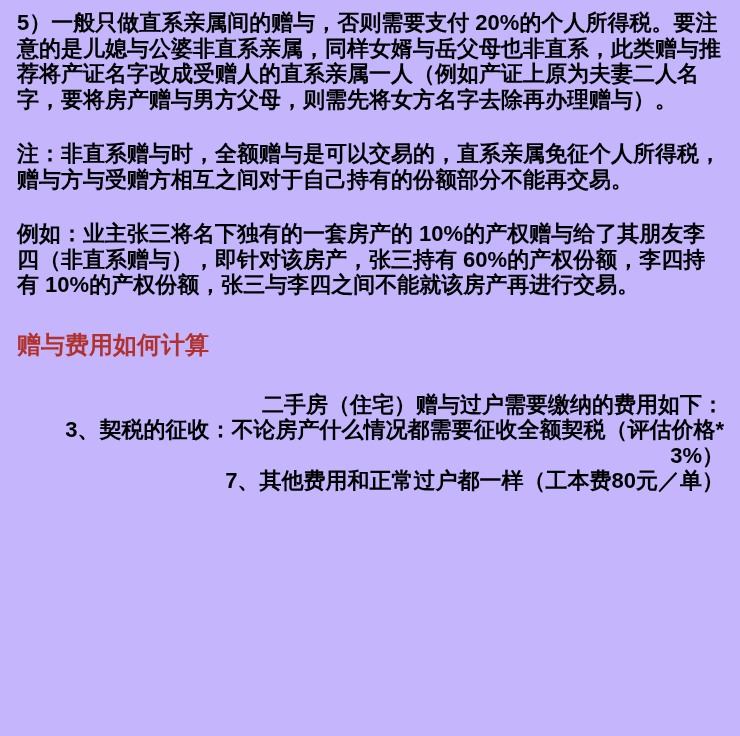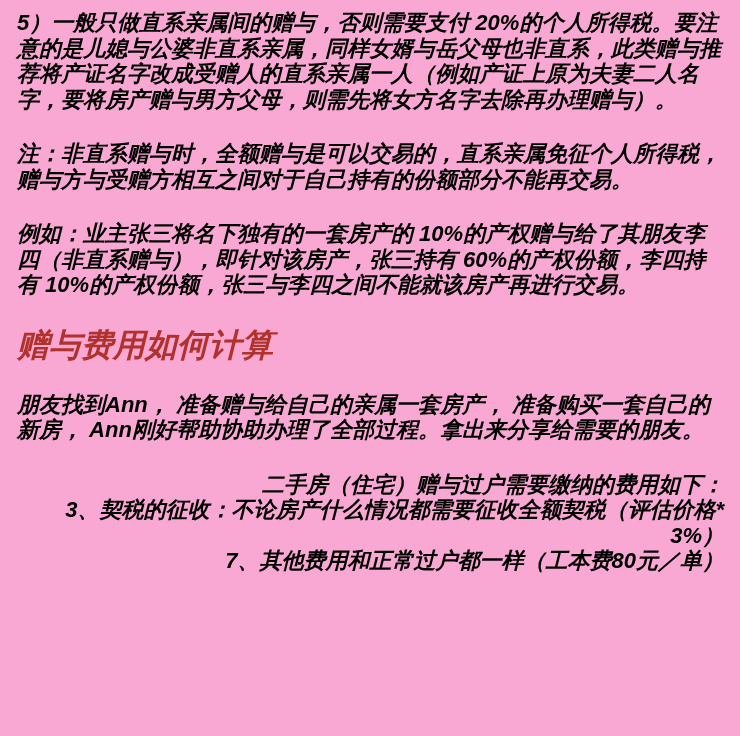--- a/index.html
+++ b/index.html
@@ -11,36 +11,35 @@
     width: 740px;
     height: 736px;
     overflow: hidden;
     font-family: "Liberation Sans", "DejaVu Sans", sans-serif;
   }
   .page {
     box-sizing: border-box;
     width: 740px;
     height: 736px;
     padding: 10px 16px 0 17px;
-    background: #f9a8d4;
+    background: #c4b5fd;
     color: #000000;
-    font-style: italic;
   }
   .body-par {
     margin: 0 0 29px 0;
     font-size: 22px;
     line-height: 25.5px;
     font-weight: 700;
     color: #000000;
     text-align: left;
     word-break: break-all;
   }
   .section-heading {
     margin: 0 0 29px 0;
-    font-size: 32px;
+    font-size: 24px;
     line-height: 36px;
     font-weight: 700;
     color: #b1322c;
     text-align: left;
   }
   .fees-block {
     margin: 0;
     font-size: 22px;
     line-height: 25.5px;
     font-weight: 700;
@@ -59,21 +58,20 @@
 <div class="page">
 
   <p class="body-par">5）一般只做直系亲属间的赠与，否则需要支付 20%的个人所得税。要注意的是儿媳与公婆非直系亲属，同样女婿与岳父母也非直系，此类赠与推荐将产证名字改成受赠人的直系亲属一人（例如产证上原为夫妻二人名字，要将房产赠与男方父母，则需先将女方名字去除再办理赠与）。</p>
 
   <p class="body-par">注：非直系赠与时，全额赠与是可以交易的，直系亲属免征个人所得税，赠与方与受赠方相互之间对于自己持有的份额部分不能再交易。</p>
 
   <p class="body-par">例如：业主张三将名下独有的一套房产的 10%的产权赠与给了其朋友李四（非直系赠与），即针对该房产，张三持有 60%的产权份额，李四持有 10%的产权份额，张三与李四之间不能就该房产再进行交易。</p>
 
   <h1 class="section-heading">赠与费用如何计算</h1>
 
-  <p class="body-par">朋友找到Ann， 准备赠与给自己的亲属一套房产， 准备购买一套自己的新房， Ann刚好帮助协助办理了全部过程。拿出来分享给需要的朋友。</p>
 
   <div class="fees-block">
     <span class="fees-line">二手房（住宅）赠与过户需要缴纳的费用如下：</span>
     <span class="fees-line">3、契税的征收：不论房产什么情况都需要征收全额契税（评估价格*3%）</span>
     <span class="fees-line">7、其他费用和正常过户都一样（工本费80元／单）</span>
   </div>
 
 </div>
 
 </body></html>

